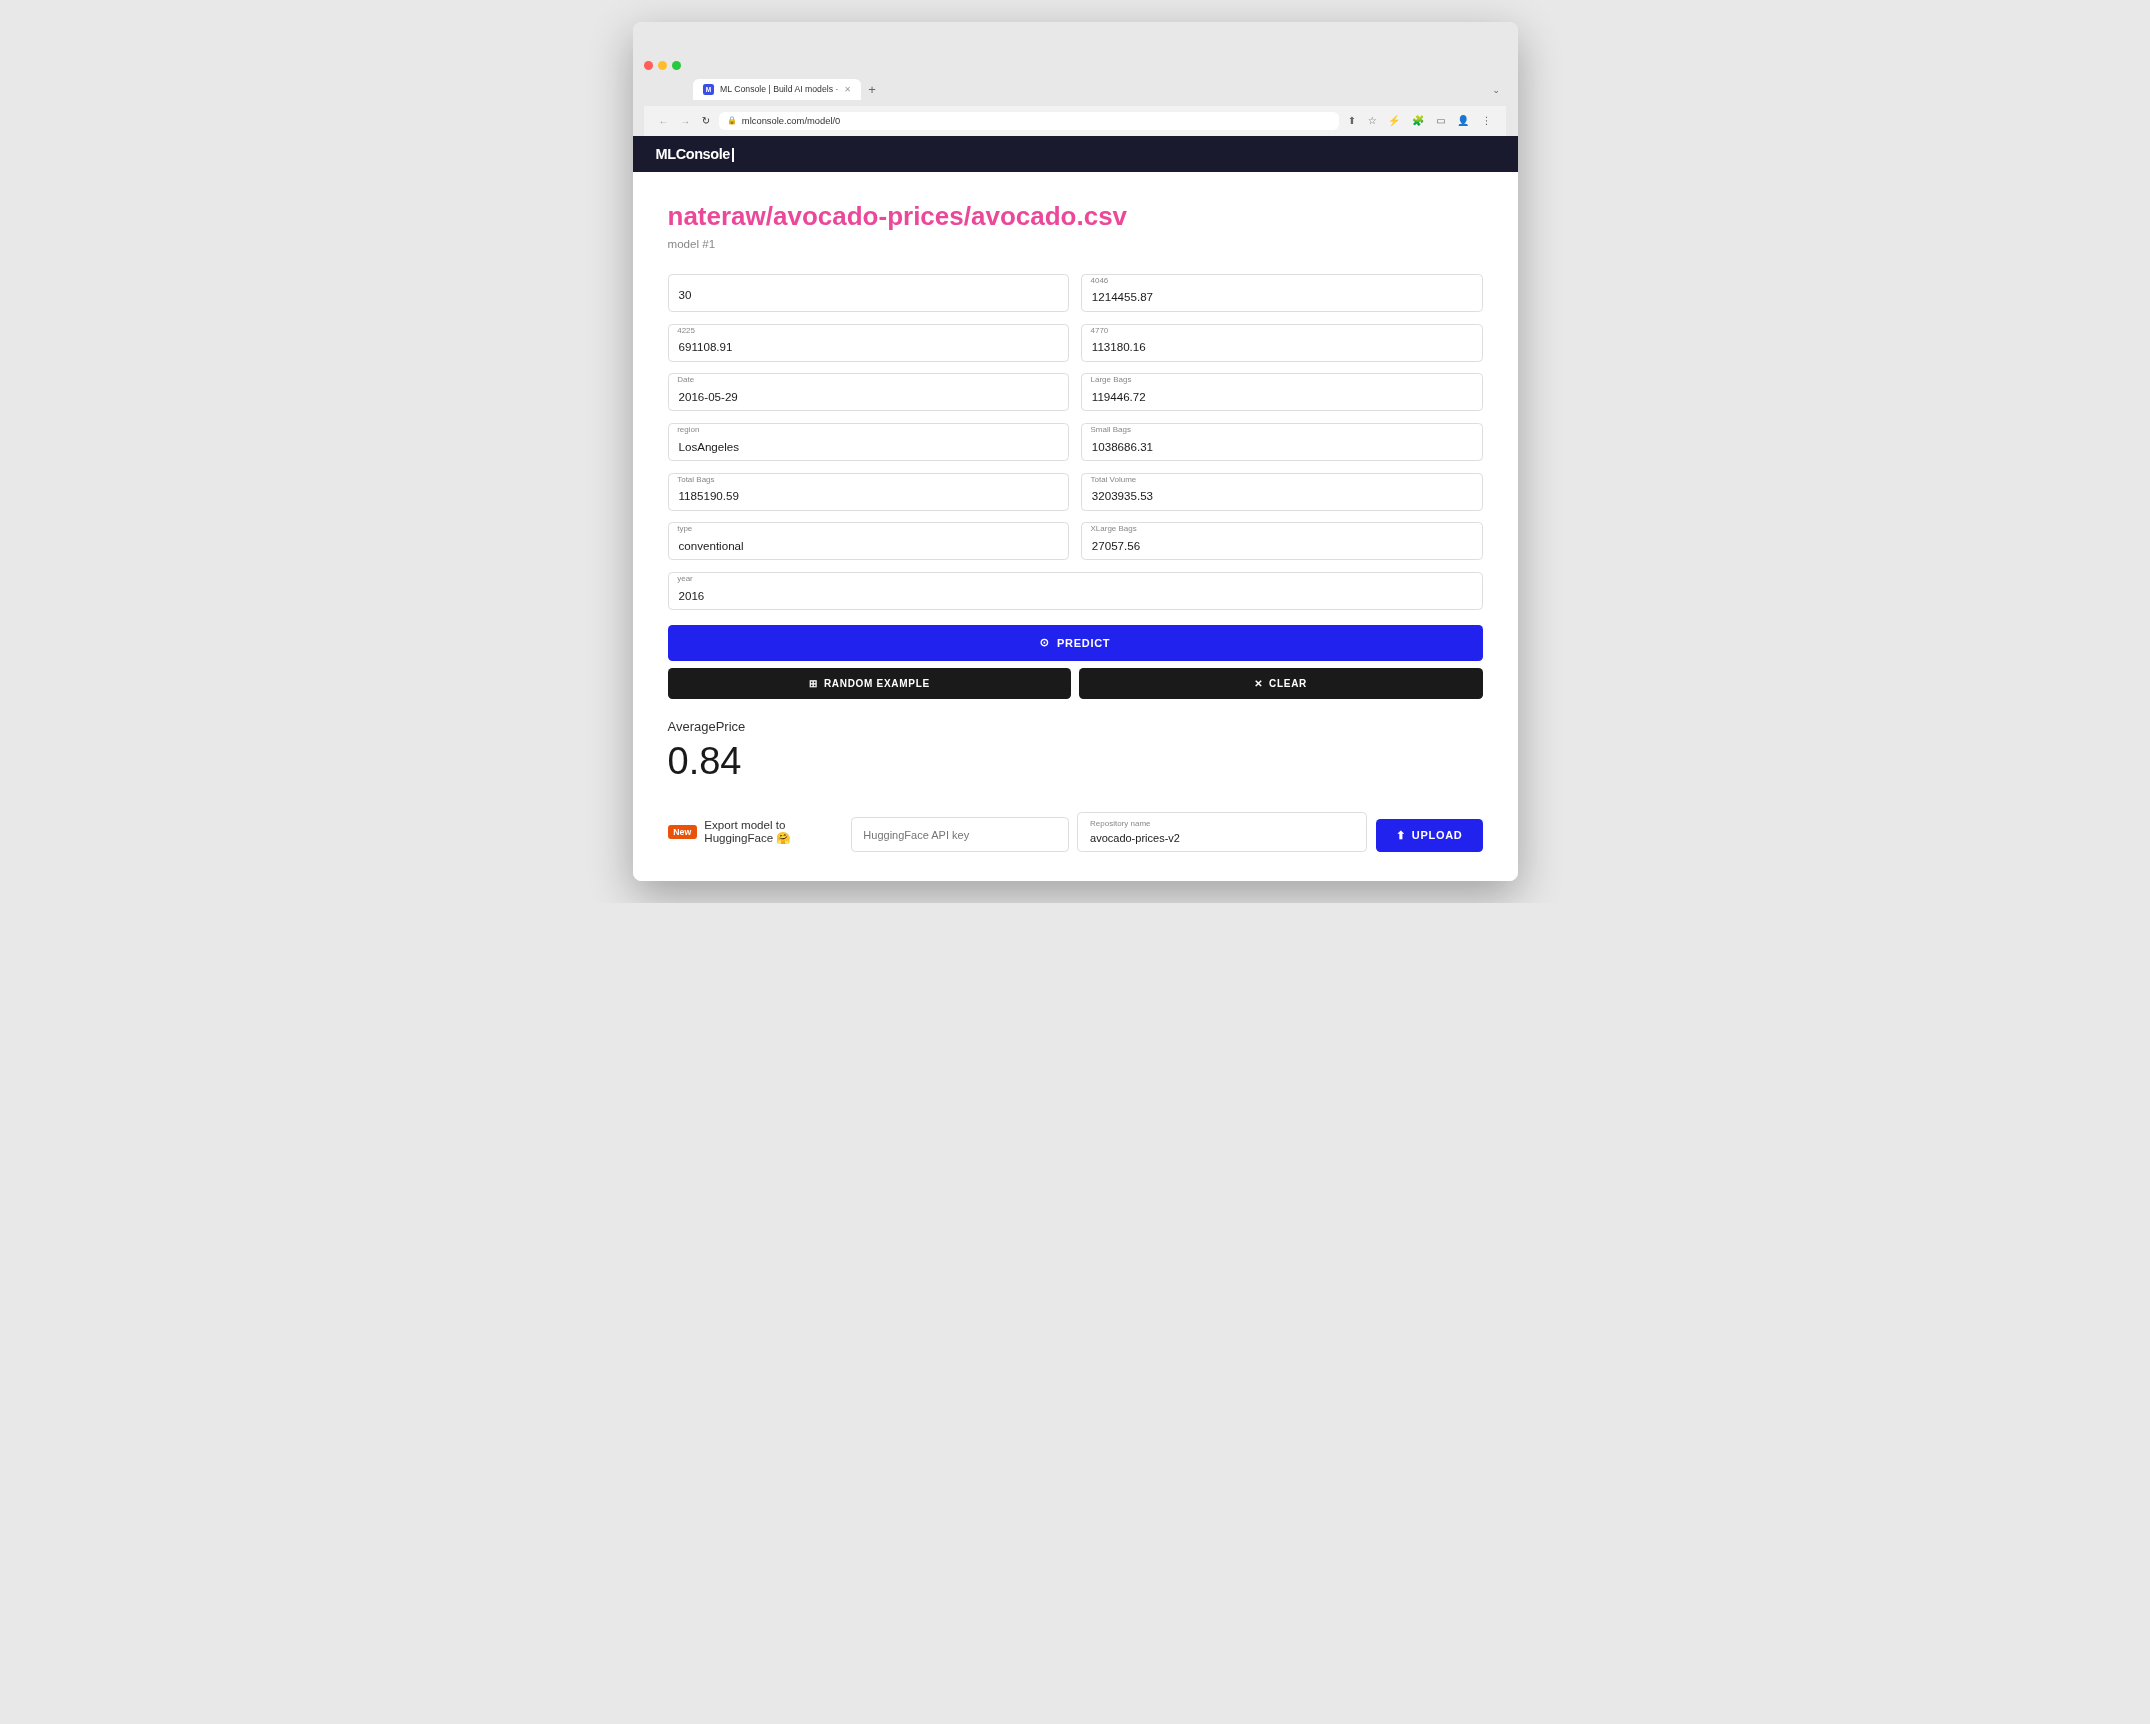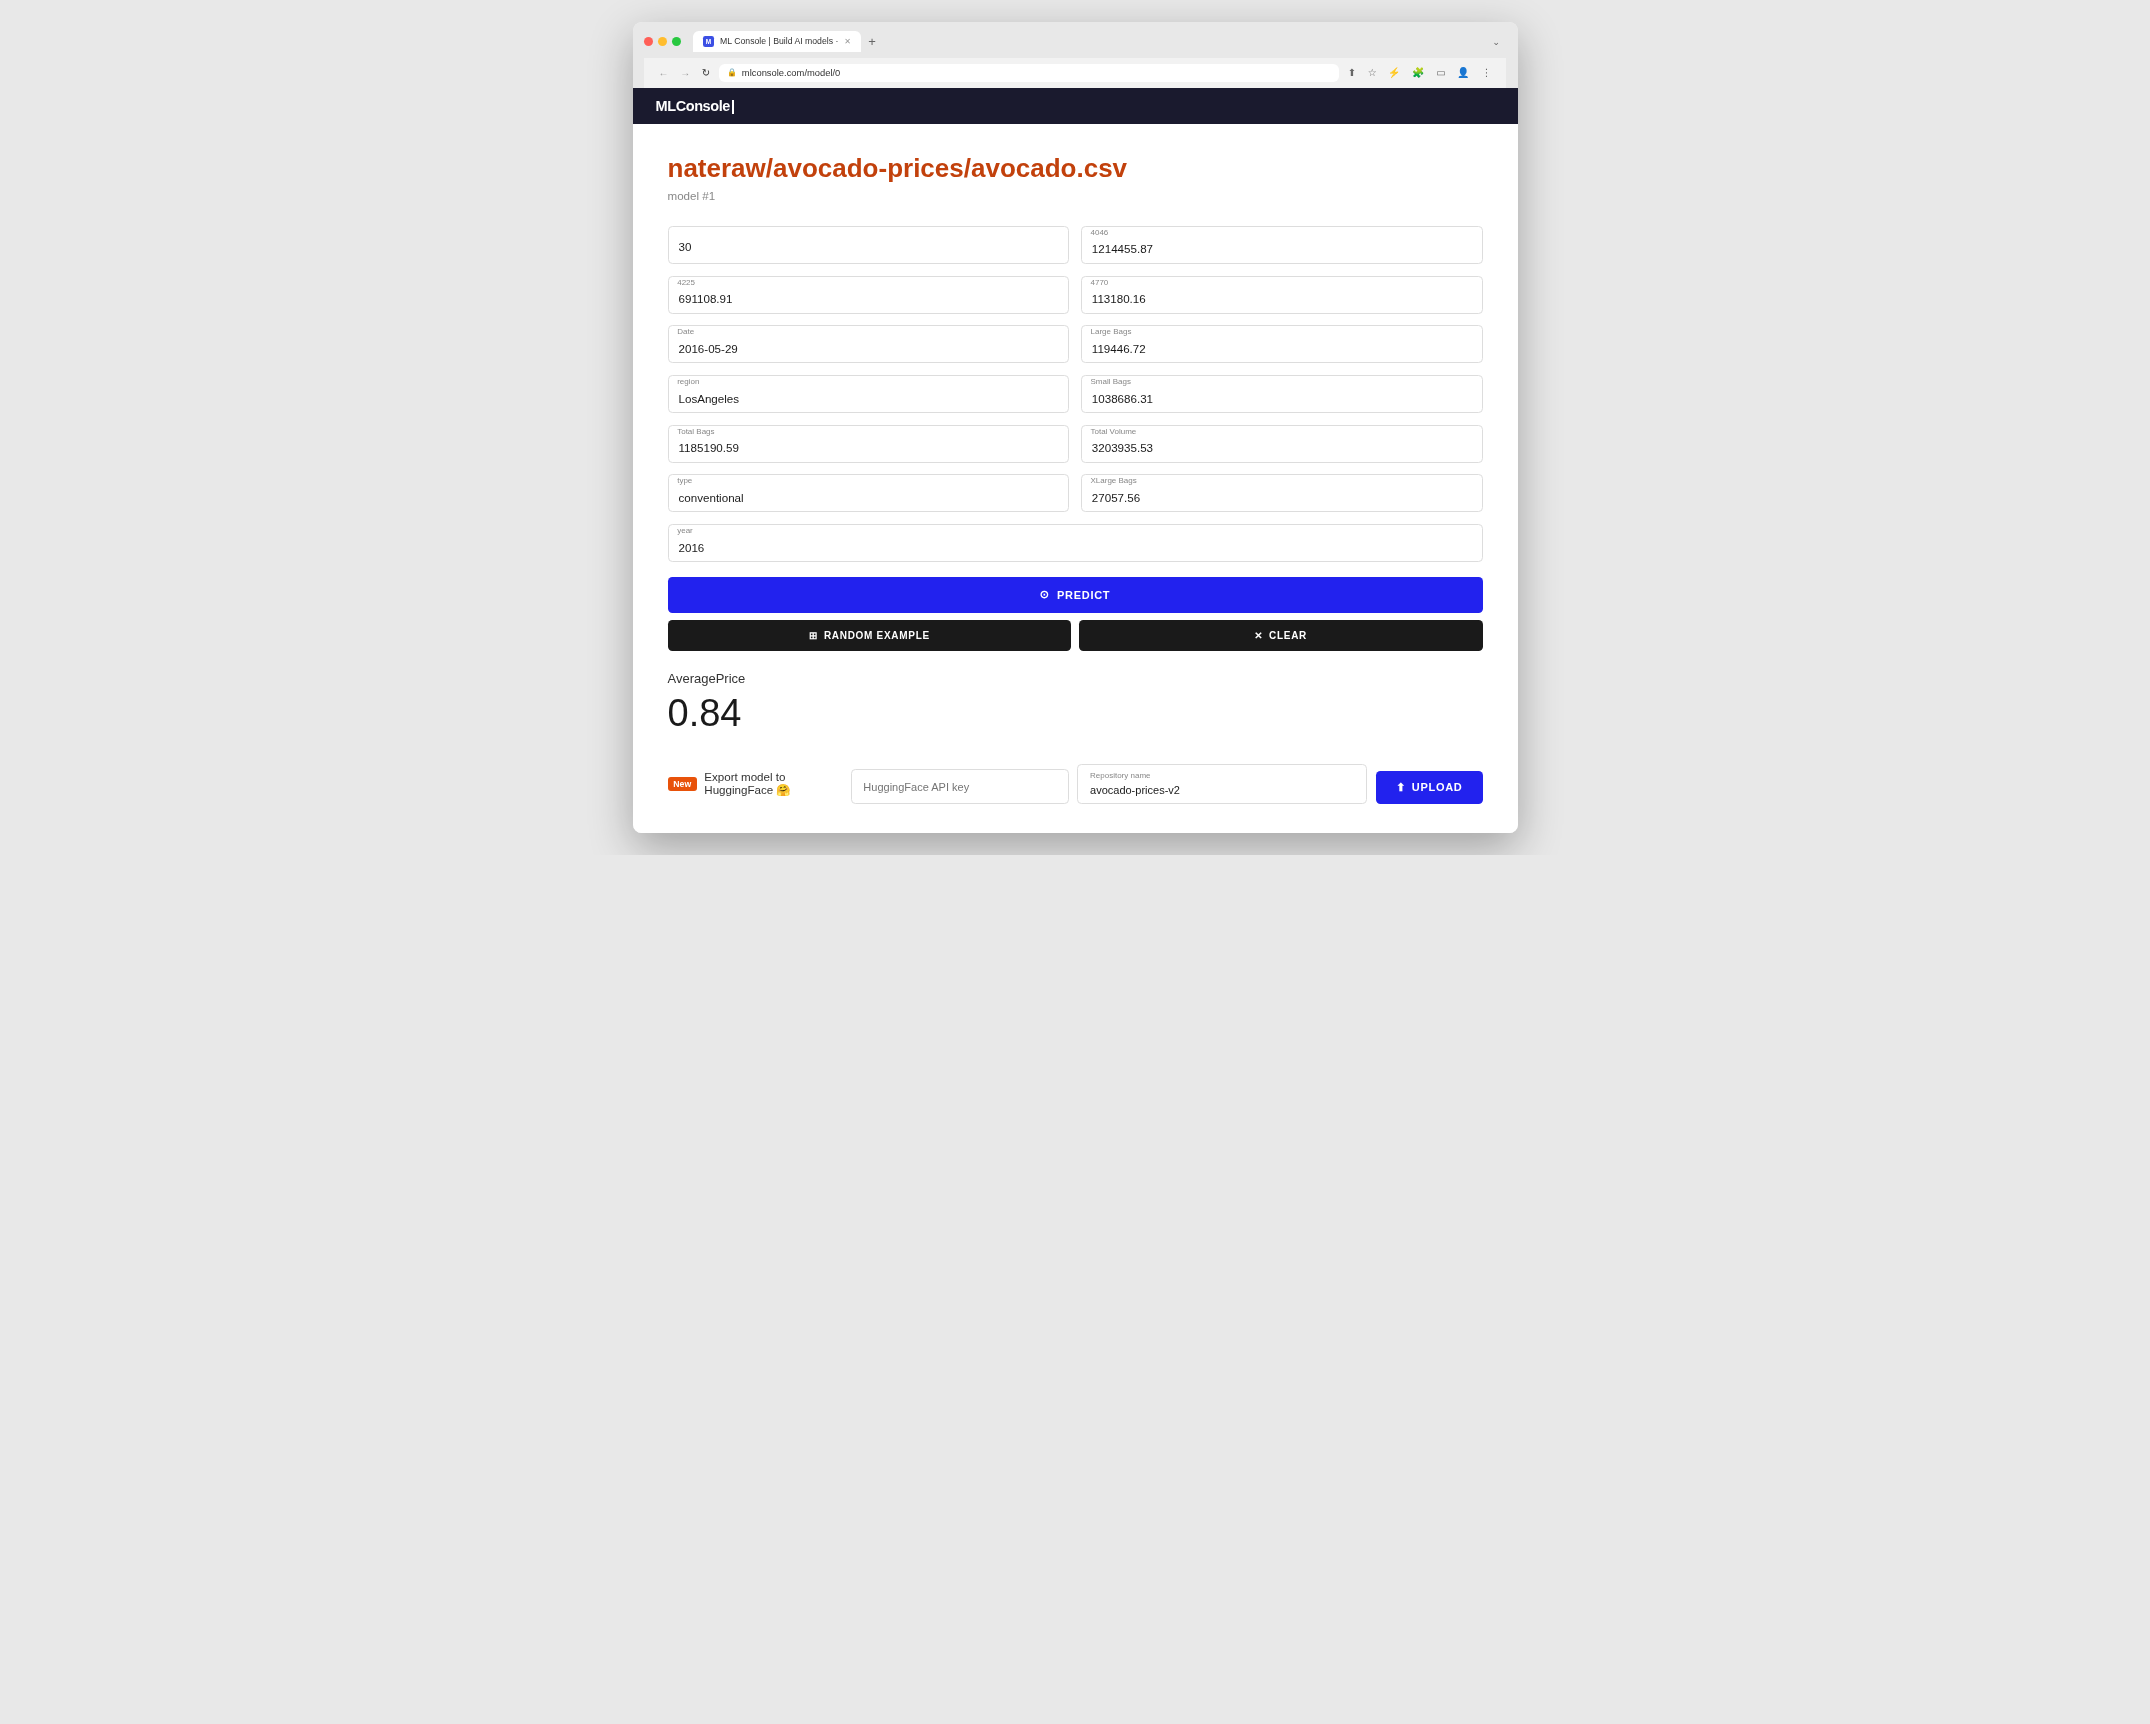--- a/index.html
+++ b/index.html
@@ -42,20 +42,21 @@
     }
     .tl-red { background: #ff5f57; }
     .tl-yellow { background: #ffbd2e; }
     .tl-green { background: #28c840; }
 
     .tab-bar {
       display: flex;
       align-items: flex-start;
       flex: 1;
       gap: 1.5px;
+      margin-top: 48px;
     }
 
     .tab {
       background: white;
       border-radius: 5.8px 5.8px 0 0;
       padding: 5px 10px;
       display: flex;
       align-items: center;
       gap: 5.8px;
       font-size: 8.7px;
@@ -168,21 +169,21 @@
       vertical-align: middle;
     }
 
     .main-content {
       padding: 29px 35px;
     }
 
     .page-title {
       font-size: 26px;
       font-weight: bold;
-      color: #c2410c;
+      color: #ec4899;
       margin-bottom: 4.4px;
     }
 
     .model-label {
       color: #888;
       font-size: 11.6px;
       margin-bottom: 24px;
     }
 
     .form-grid {

